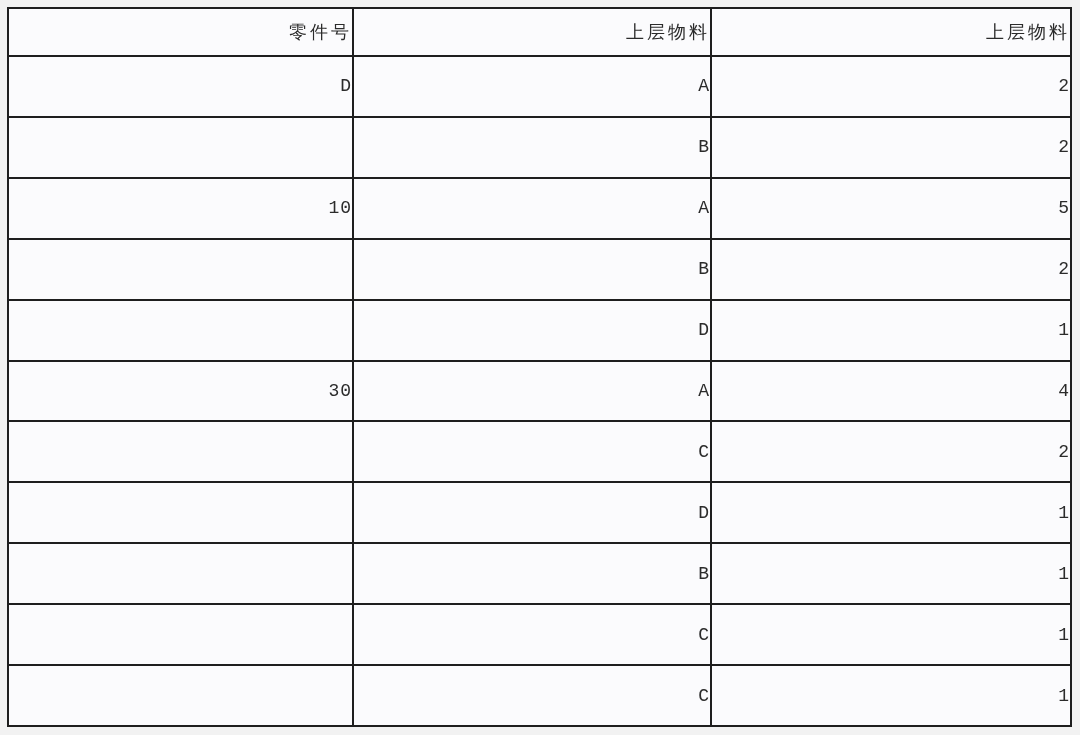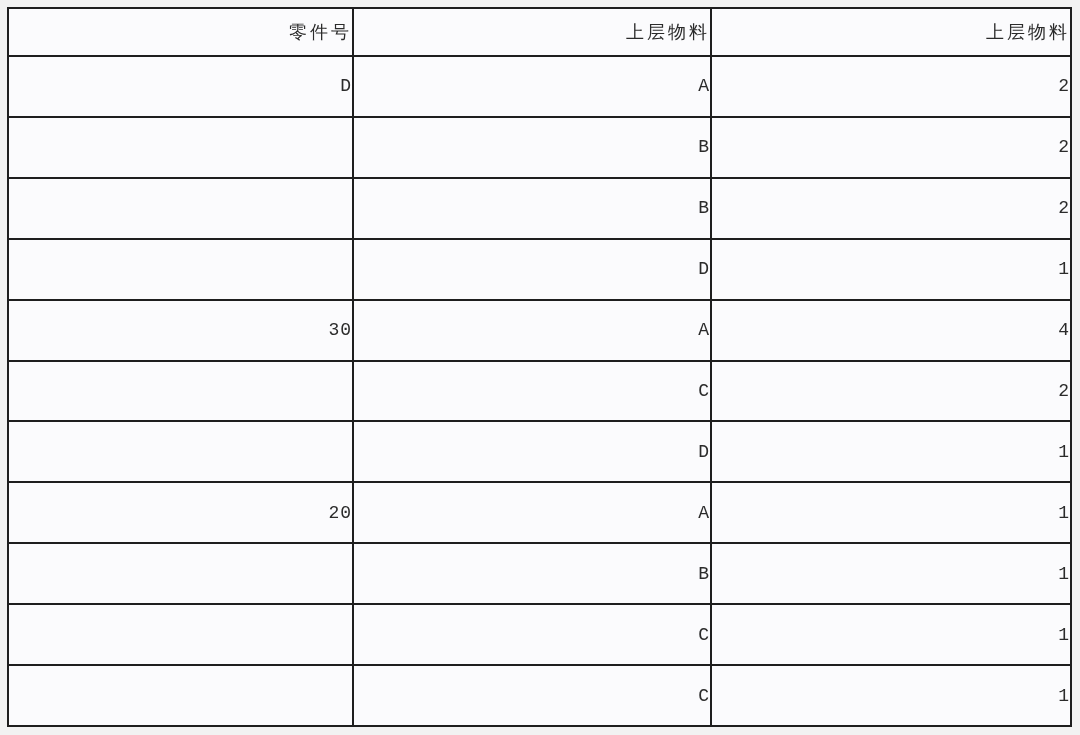--- a/index.html
+++ b/index.html
@@ -69,20 +69,25 @@
         <td>D</td>
         <td>A</td>
         <td>2</td>
       </tr>
       <tr>
         <td></td>
         <td>B</td>
         <td>2</td>
       </tr>
       <tr>
+        <td>10</td>
+        <td>A</td>
+        <td>5</td>
+      </tr>
+      <tr>
         <td></td>
         <td>B</td>
         <td>2</td>
       </tr>
       <tr>
         <td></td>
         <td>D</td>
         <td>1</td>
       </tr>
       <tr>
@@ -94,25 +99,20 @@
         <td></td>
         <td>C</td>
         <td>2</td>
       </tr>
       <tr>
         <td></td>
         <td>D</td>
         <td>1</td>
       </tr>
       <tr>
-        <td>20</td>
-        <td>A</td>
-        <td>1</td>
-      </tr>
-      <tr>
         <td></td>
         <td>B</td>
         <td>1</td>
       </tr>
       <tr>
         <td></td>
         <td>C</td>
         <td>1</td>
       </tr>
       <tr>

